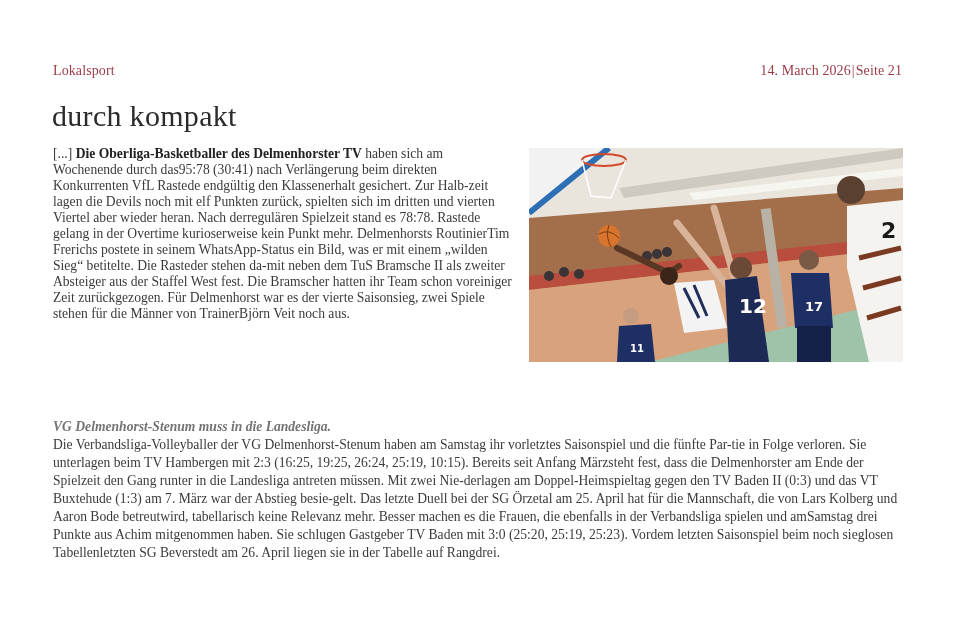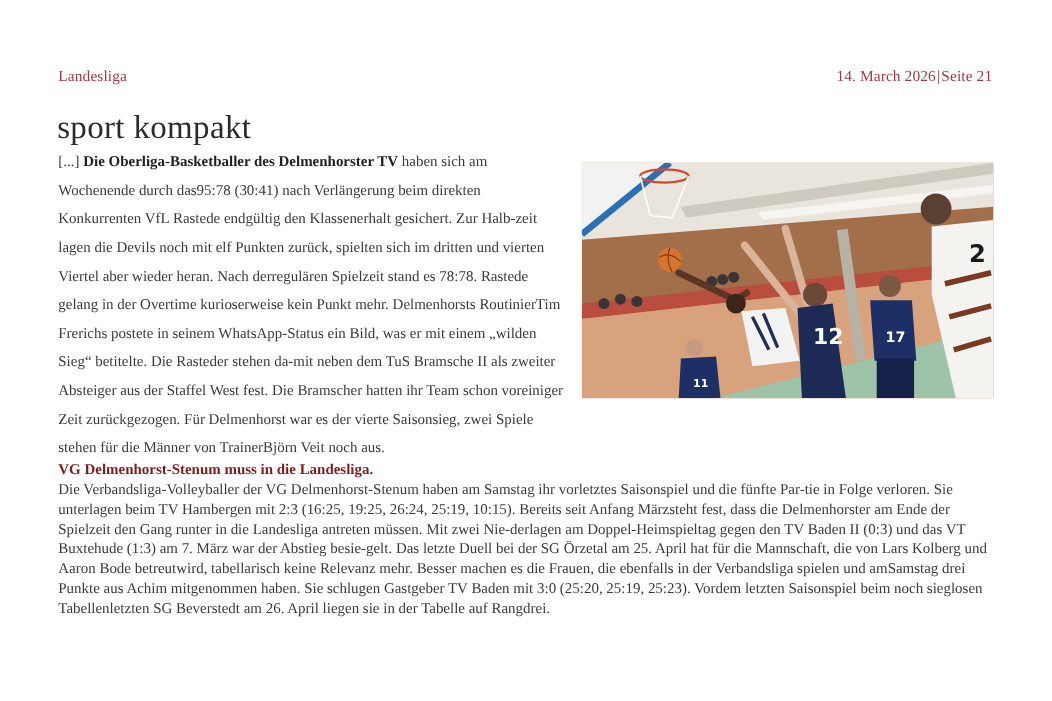--- a/index.html
+++ b/index.html
@@ -16,48 +16,48 @@
       letter-spacing: 0.1px;
     }
     .header-row .sep { padding: 0 1px; }
     .page-title {
       position: absolute; left: 52px; top: 99px; margin: 0;
       font-weight: normal; font-size: 30px; color: #2b2b2b;
       font-family: "Liberation Serif", "DejaVu Serif", serif;
       letter-spacing: 0.3px;
     }
     .article-1 {
-      position: absolute; left: 53px; top: 134px; width: 462px;
-      font-size: 13px; line-height: 26px; margin: 0;
+      position: absolute; left: 53px; top: 146px; width: 462px;
+      font-size: 13px; line-height: 16px; margin: 0;
       font-family: "Liberation Serif", "DejaVu Serif", serif;
       color: #3a3a3a;
       font-size: 13.6px;
     }
     .article-1 b, .article-2 b { color: #222; }
     .photo {
       position: absolute; left: 529px; top: 148px; width: 374px; height: 214px;
       overflow: hidden; background: #b9875f;
     }
     .article-2 {
       position: absolute; left: 53px; top: 418px; width: 852px;
       font-size: 13.6px; line-height: 18px; margin: 0;
       font-family: "Liberation Serif", "DejaVu Serif", serif;
       color: #3a3a3a;
     }
-    .article-2 .headline { font-weight: bold; display: block; color: #7f1d1d; }
+    .article-2 .headline { font-weight: bold; display: block; color: #737373; font-style: italic; }
   </style>
 </head>
 <body>
 
 <div class="header-row">
-  <span>Landesliga</span>
+  <span>Lokalsport</span>
   <span><span>14. March 2026</span><span class="sep">|</span><span>Seite 21</span></span>
 </div>
 
-<h1 class="page-title">sport kompakt</h1>
+<h1 class="page-title">durch kompakt</h1>
 
 <p class="article-1">
   <span>[...]</span>
   <b>Die Oberliga-Basketballer des Delmenhorster TV</b>
   <span>haben sich am Wochenende durch das95:78 (30:41) nach Verlängerung beim direkten Konkurrenten VfL Rastede endgültig den Klassenerhalt gesichert. Zur Halb-zeit lagen die Devils noch mit elf Punkten zurück, spielten sich im dritten und vierten Viertel aber wieder heran. Nach derregulären Spielzeit stand es 78:78. Rastede gelang in der Overtime kurioserweise kein Punkt mehr. Delmenhorsts RoutinierTim Frerichs postete in seinem WhatsApp-Status ein Bild, was er mit einem „wilden Sieg“ betitelte. Die Rasteder stehen da-mit neben dem TuS Bramsche II als zweiter Absteiger aus der Staffel West fest. Die Bramscher hatten ihr Team schon voreiniger Zeit zurückgezogen. Für Delmenhorst war es der vierte Saisonsieg, zwei Spiele stehen für die Männer von TrainerBjörn Veit noch aus.</span>
 </p>
 
 <div class="photo" role="img" aria-label="Basketball game: players in white and navy jerseys (numbers 12, 17, 11) jump for the ball under the basket in a sports hall">
   <svg width="374" height="214" viewBox="0 0 374 214" xmlns="http://www.w3.org/2000/svg">
 

